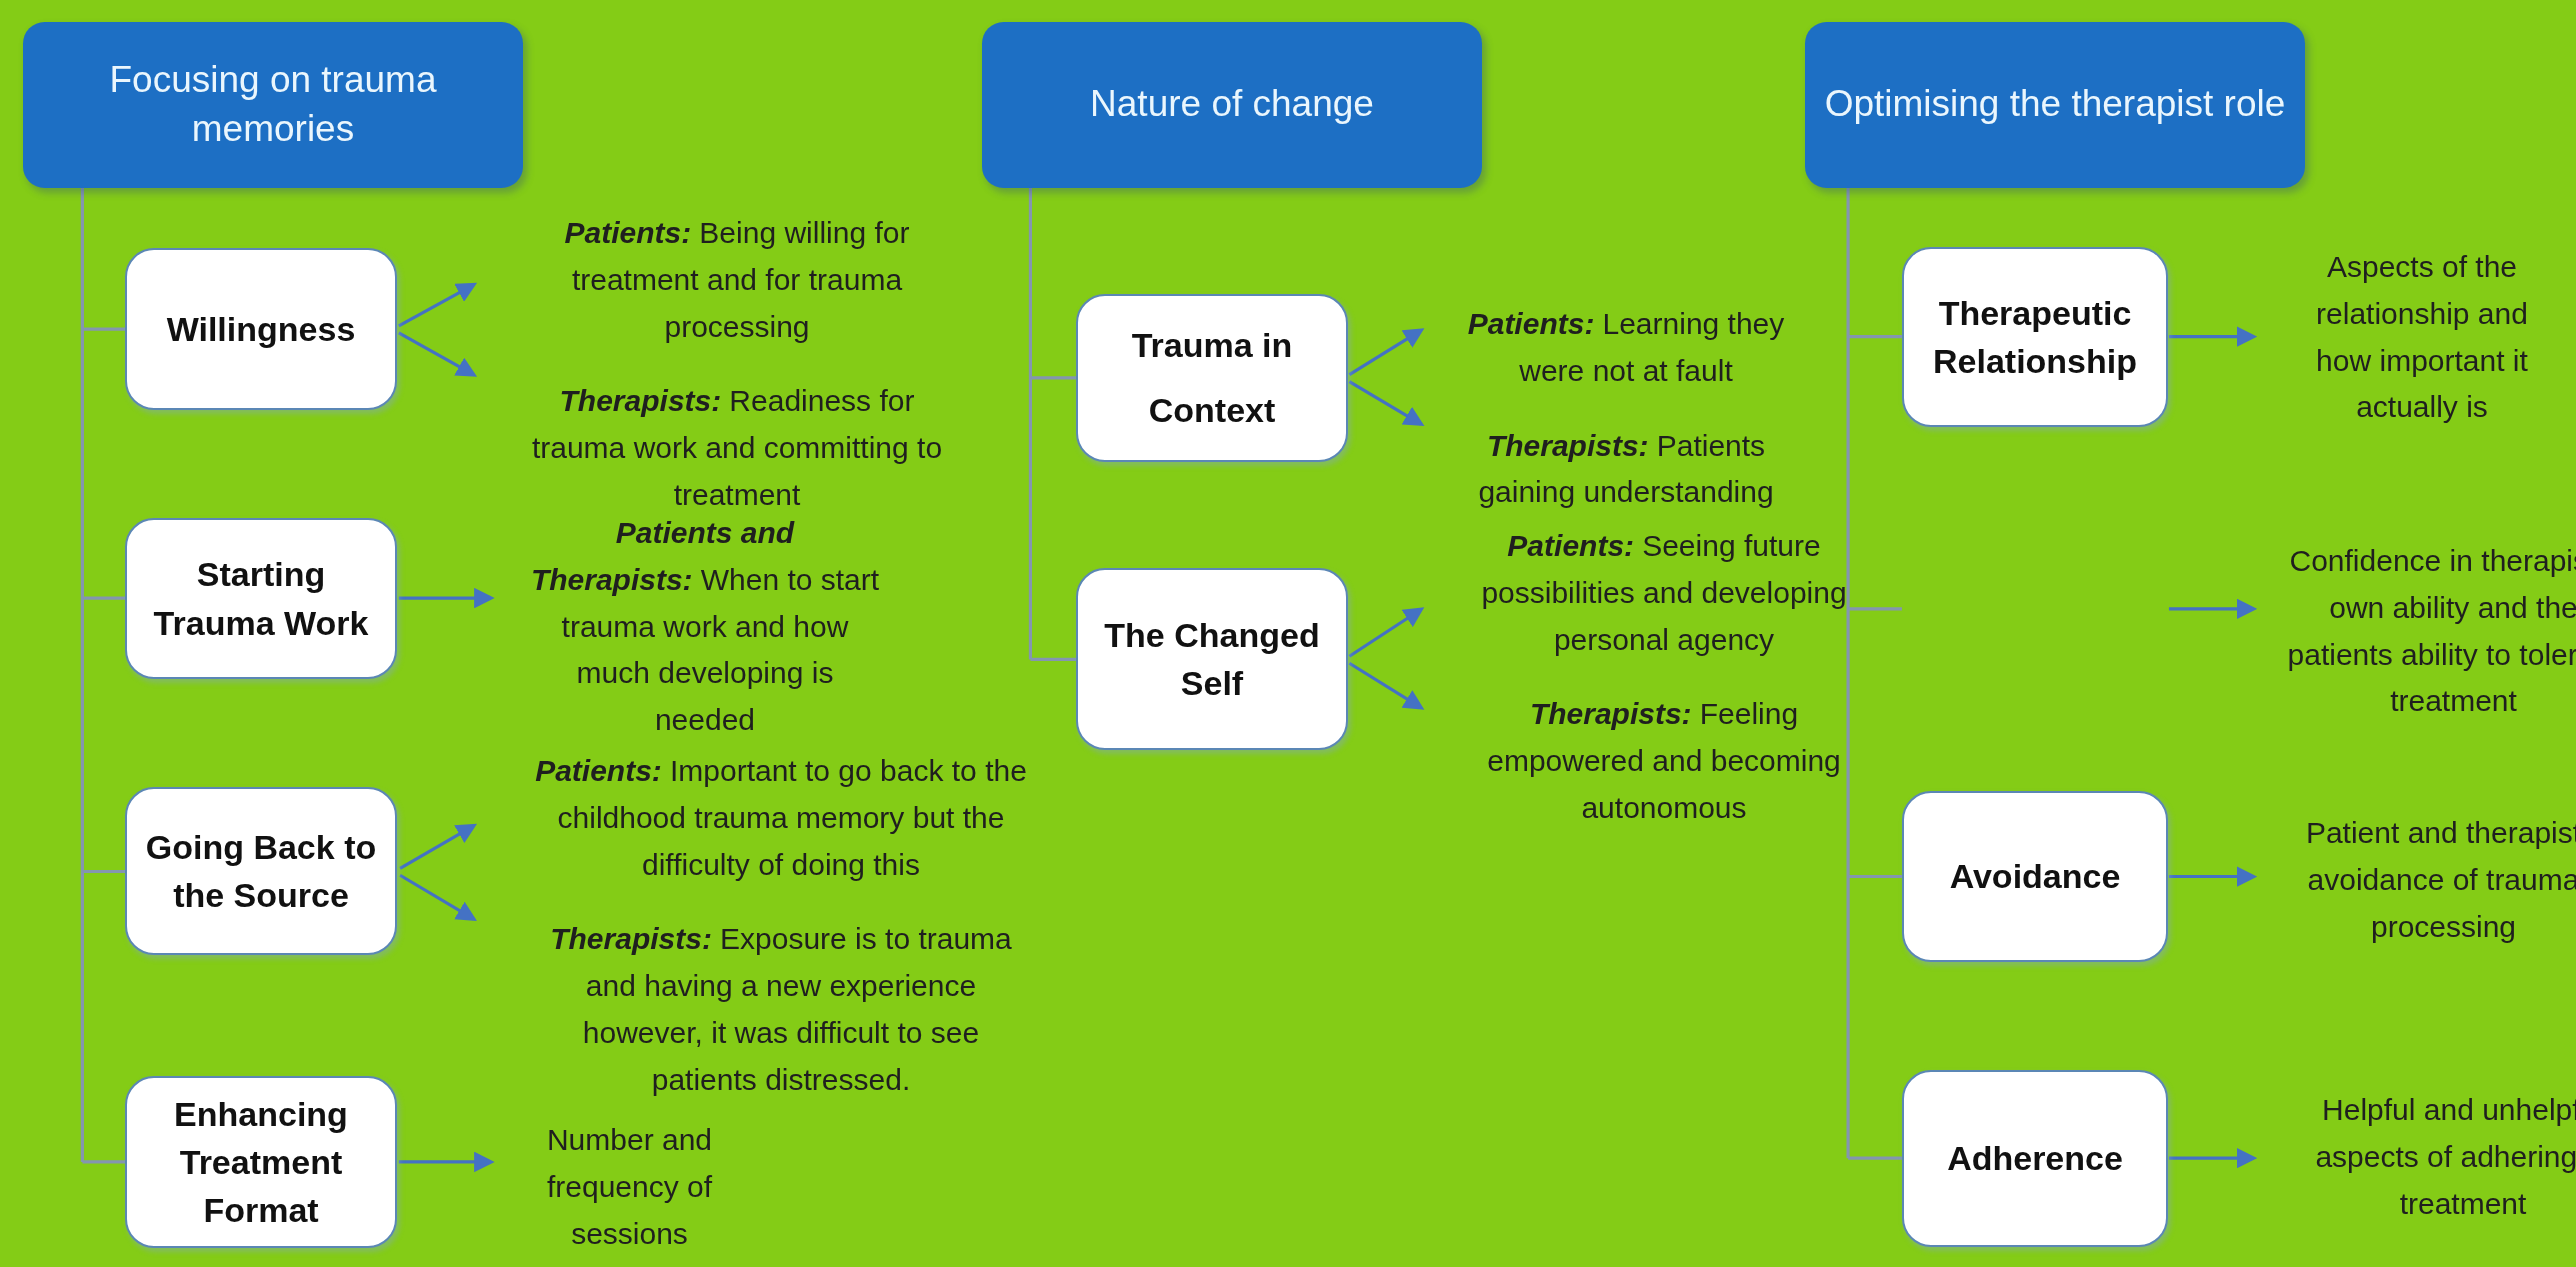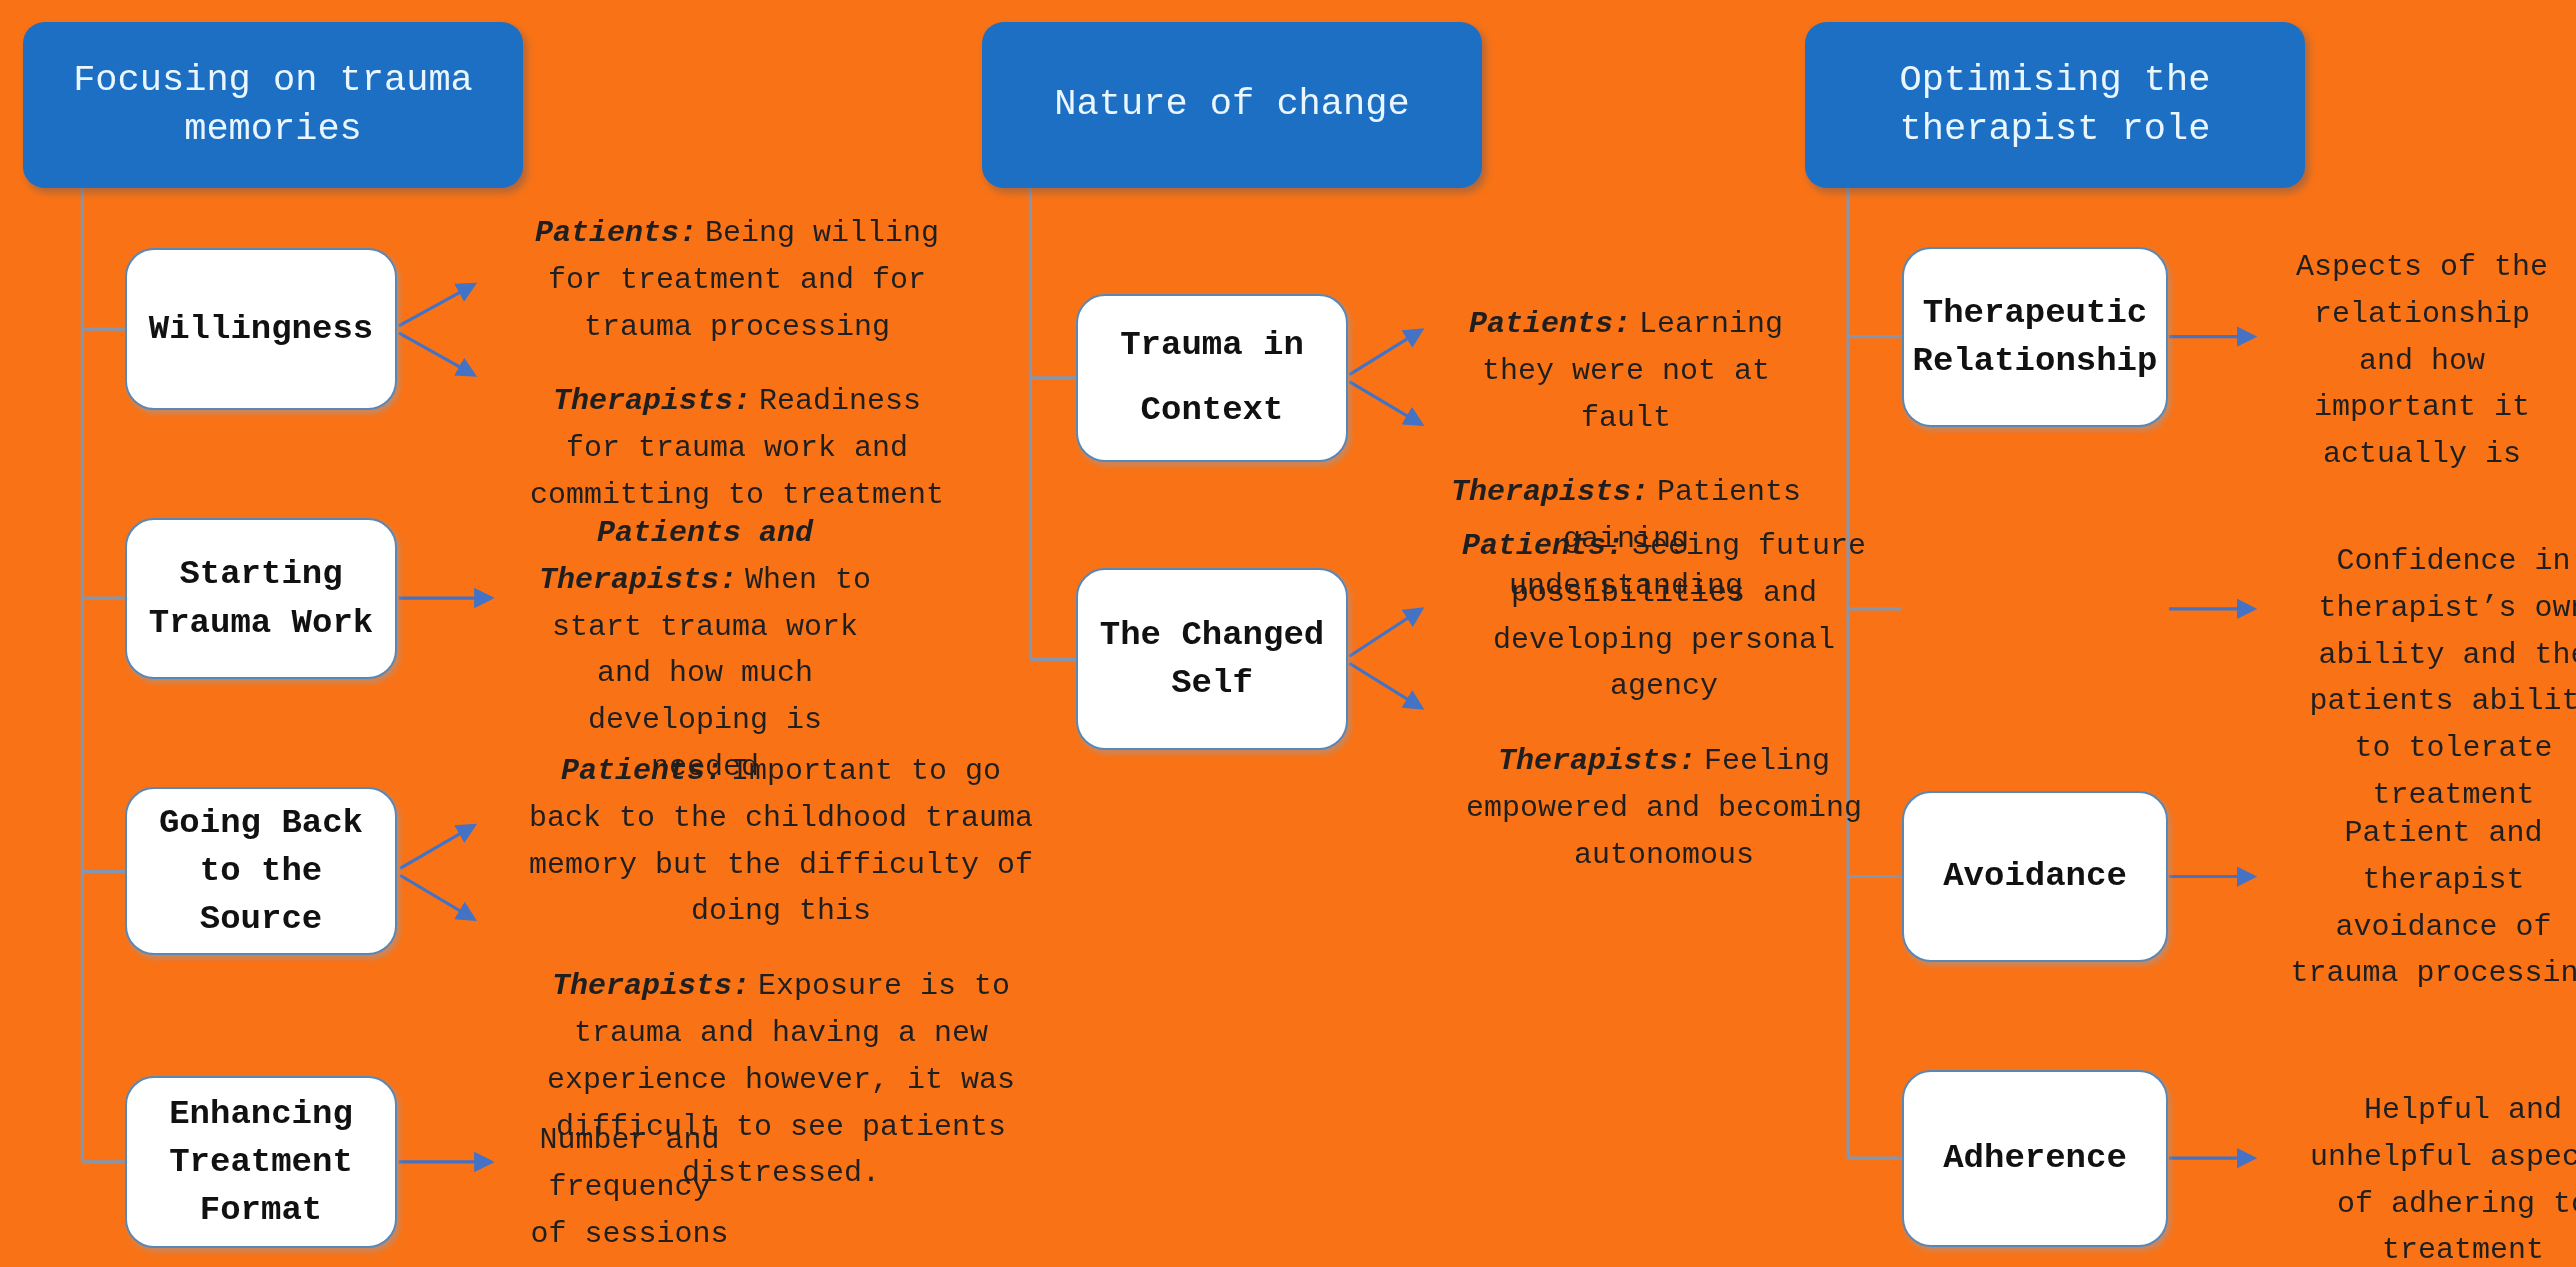--- a/index.html
+++ b/index.html
@@ -1,18 +1,18 @@
 <!DOCTYPE html>
 <html style="font-size:10px"><head>
 <meta charset="utf-8">
 <style>
   html,body{margin:0;padding:0;background:#ffffff;}
   .canvas{
-    position:relative;width:2576px;height:1267px;background:#f97316;
-    font-family:Liberation Mono, monospace;overflow:hidden;
+    position:relative;width:2576px;height:1267px;background:#84cc16;
+    font-family:Liberation Sans, sans-serif;overflow:hidden;
   }
   .wires{position:absolute;left:0;top:0;width:2576px;height:1267px;}
   .trunk path{stroke:#8496b0;stroke-width:5;fill:none;}
   .arrows path{stroke:#4472c4;stroke-width:5;fill:none;}
   .hdr{
     position:absolute;width:500px;height:166px;background:#1d6fc4;border-radius:21.5px;
     color:#eaf6fd;display:flex;align-items:center;justify-content:center;text-align:center;
     font-size:37px;line-height:1.32;padding:0 19px;box-sizing:border-box;
     box-shadow:3.2px 4.4px 7.6px rgba(50,80,120,.35);
   }

